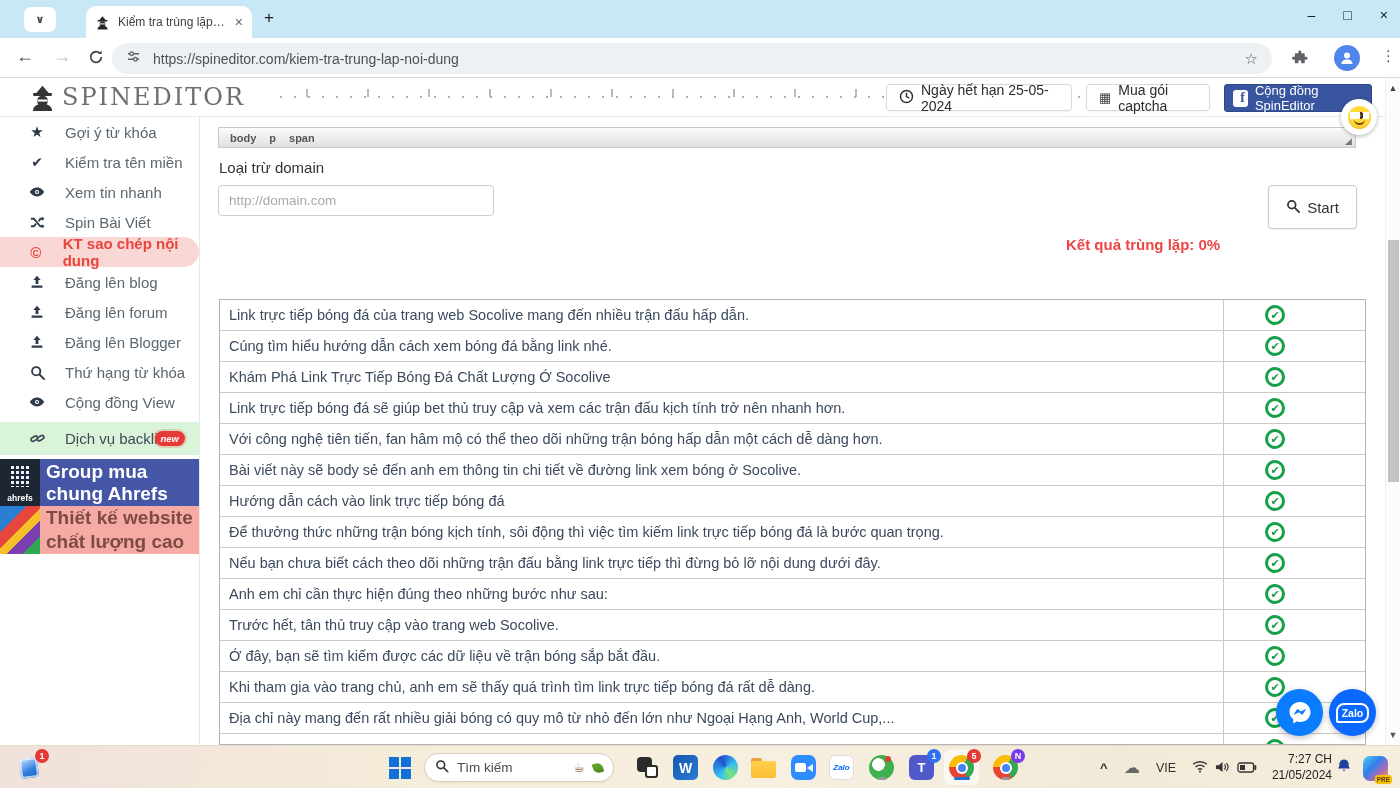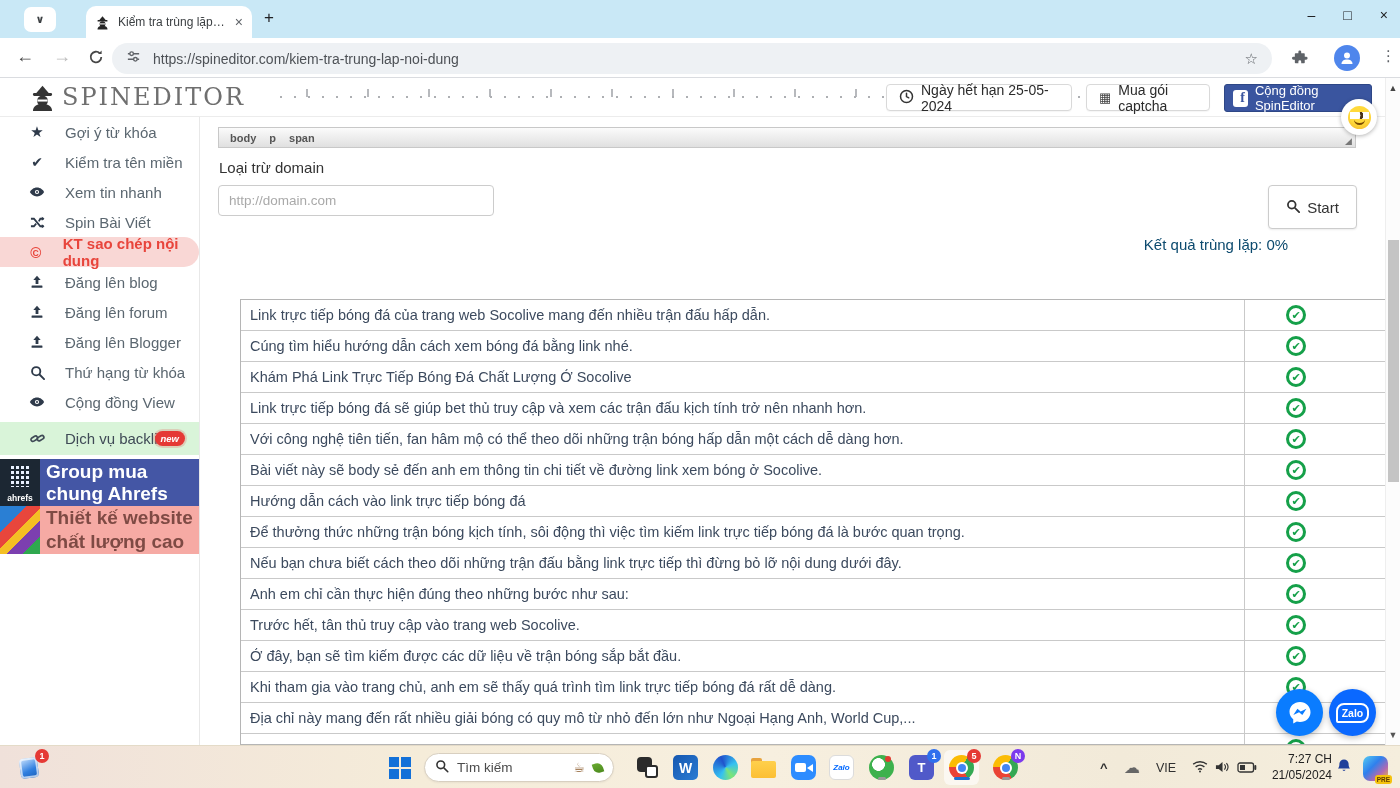--- a/index.html
+++ b/index.html
@@ -66,23 +66,23 @@
   .promo-design .promo-label { color:#7e4a44; line-height:1.25; padding-right:6px; }
 
   
   .statusbar { position:absolute; left:218px; top:127px; width:1138px; height:21px; background:linear-gradient(#fbfbfb,#e0e0e0); border:1px solid #c8c8c8; display:flex; align-items:center; gap:13px; padding-left:11px; }
   .statusbar .pathel { font-size:11px; font-weight:bold; color:#555; }
   .grip { position:absolute; right:3px; bottom:1px; font-size:9px; color:#777; }
   .exclude-label { position:absolute; left:219px; top:159px; font-size:15px; color:#333; }
   .domain-input { position:absolute; left:218px; top:185px; width:276px; height:31px; border:1px solid #ccc; border-radius:4px; padding:0 10px; font-size:13.5px; color:#333; font-family:inherit; }
   .domain-input::placeholder { color:#a9a9a9; }
   .startbtn { position:absolute; left:1268px; top:185px; width:89px; height:44px; background:#fff; border:1px solid #ccc; border-radius:4px; display:flex; align-items:center; justify-content:center; gap:7px; font-size:15px; color:#333; box-shadow:0 1px 2px rgba(0,0,0,.08); }
-  .result { position:absolute; left:1066px; top:236px; width:300px; text-align:center; font-size:15px; font-weight:normal; color:#0c4a6e; }
-
-  .dup-table { position:absolute; left:219px; top:299px; width:1147px; height:446px; border:1px solid #b5b5b5; overflow:hidden; background:#fff;margin-left:21px; }
+  .result { position:absolute; left:1066px; top:236px; width:300px; text-align:left; font-size:15px; font-weight:bold; color:#ef4444; }
+
+  .dup-table { position:absolute; left:219px; top:299px; width:1147px; height:446px; border:1px solid #b5b5b5; overflow:hidden; background:#fff; }
   .dt-row { position:relative; height:31px; border-bottom:1px solid #c9c9c9; display:flex; align-items:center; }
   .dt-text { padding-left:9px; font-size:14.5px; color:#3c4a5e; width:1005px; white-space:nowrap; overflow:hidden; }
   .dt-check { position:absolute; right:0; top:0; width:142px; height:100%; border-left:1px solid #c9c9c9; display:flex; align-items:center; padding-left:41px; }
   .checkmark { width:20px; height:20px; border:3px solid #15a049; border-radius:50%; color:#15a049; font-size:11px; font-weight:bold; display:flex; align-items:center; justify-content:center; line-height:1; }
 
   .float-btn { position:absolute; width:47px; height:47px; border-radius:50%; display:flex; align-items:center; justify-content:center; box-shadow:0 2px 6px rgba(0,0,0,.25); }
   .messenger { left:1276px; top:689px; background:#0a7cff; }
   .zalofloat { left:1329px; top:689px; background:#0a68ff; flex-direction:column; }
   .zalotext { border:2px solid #fff; border-radius:8px 8px 8px 2px; color:#fff; font-size:10.5px; font-weight:bold; padding:2px 4px; }
 

